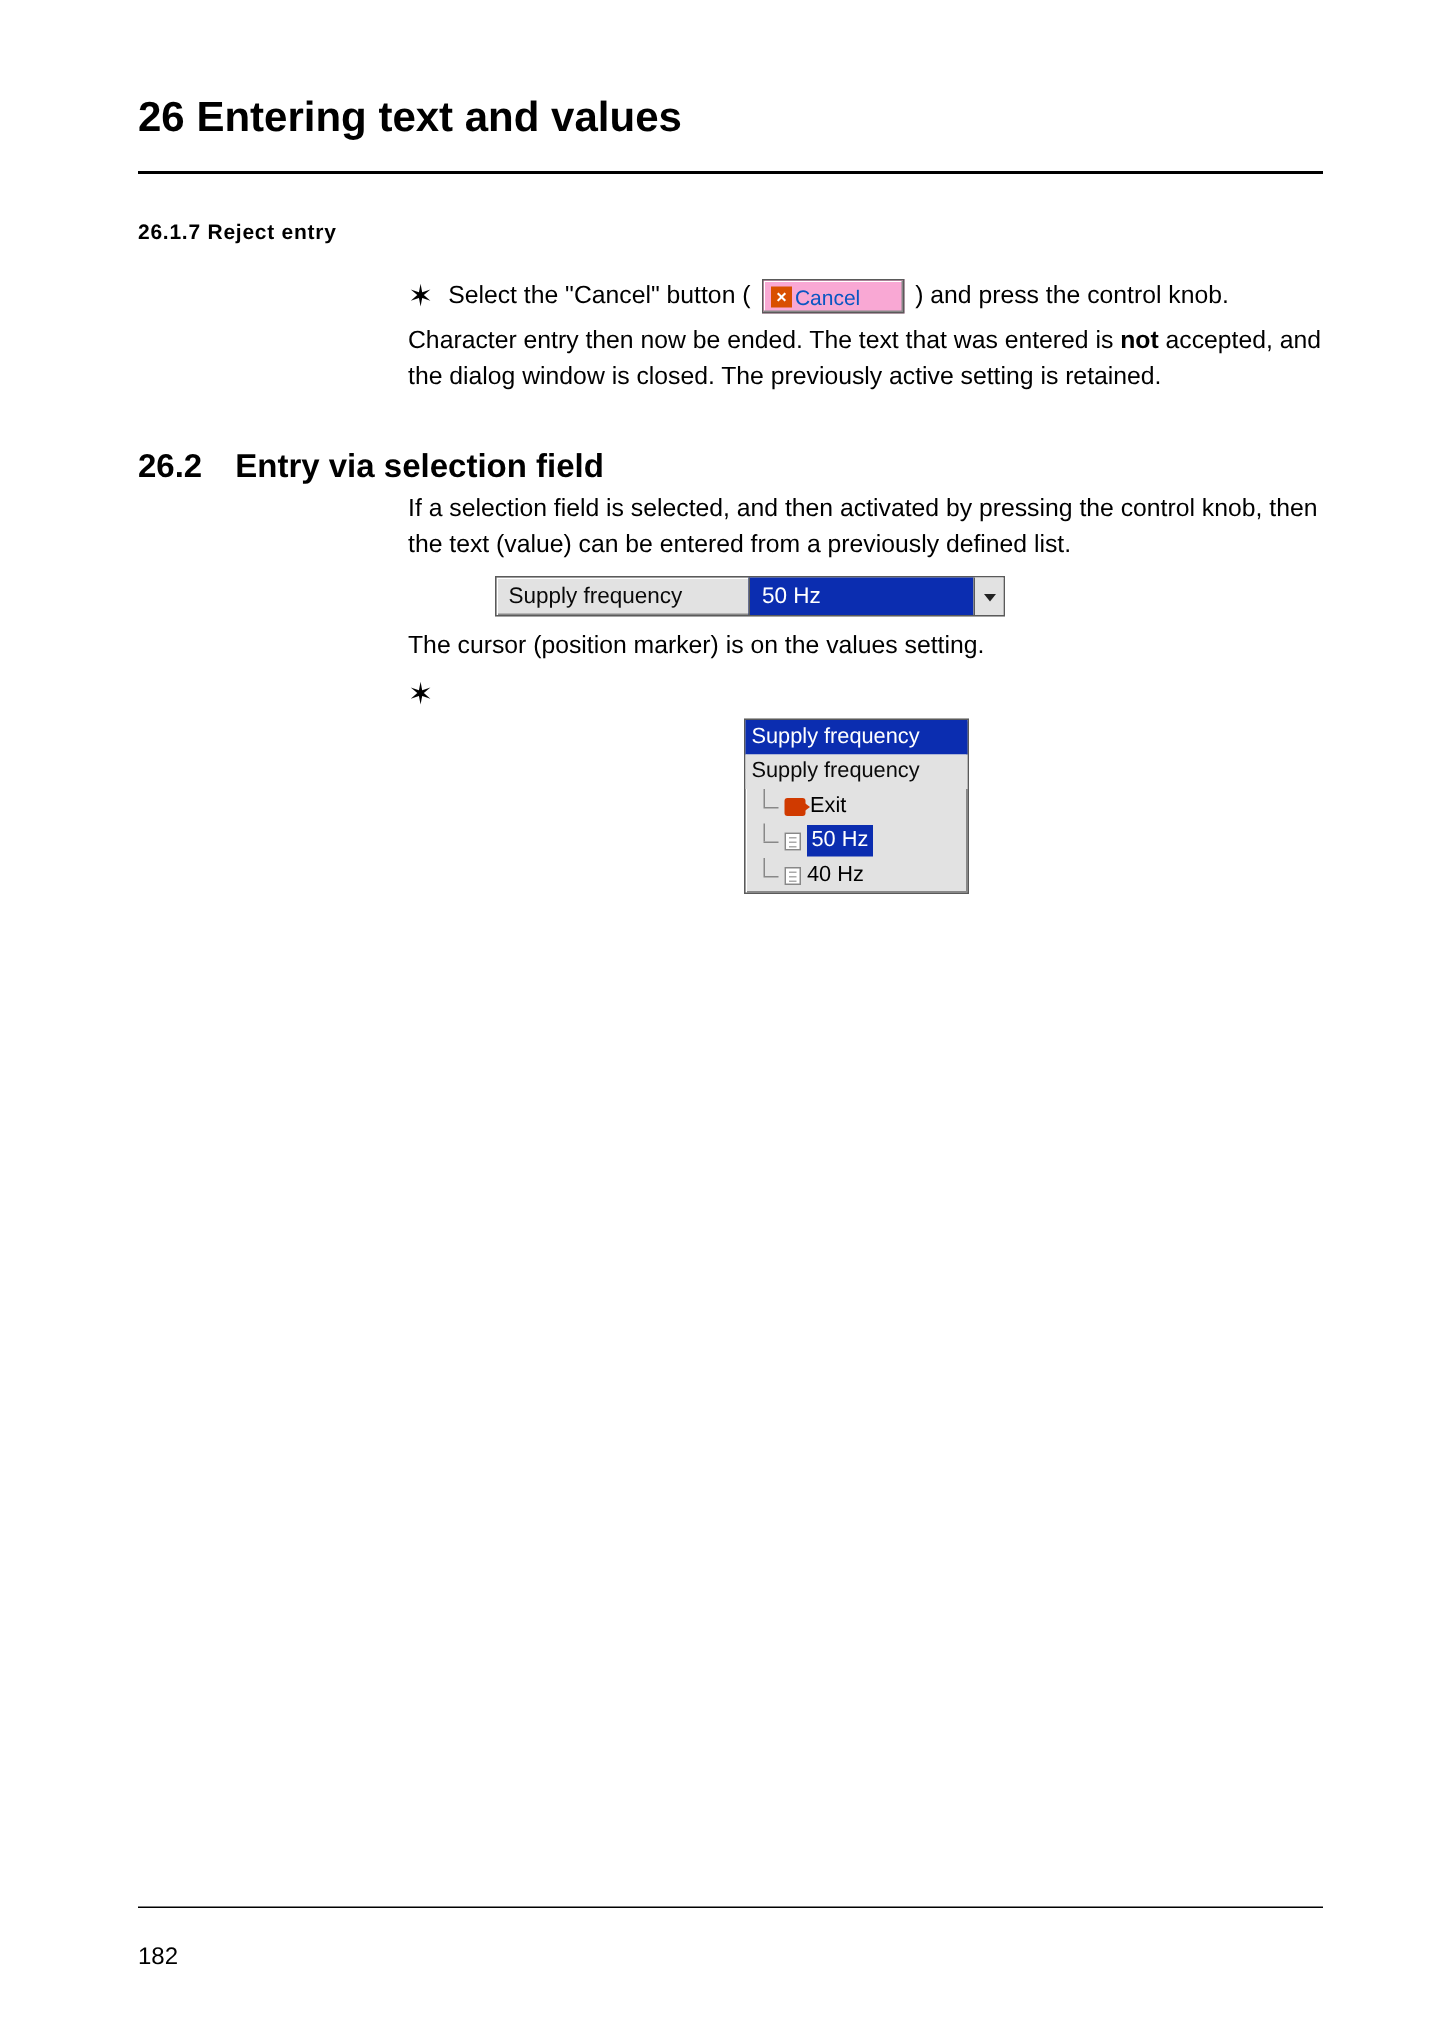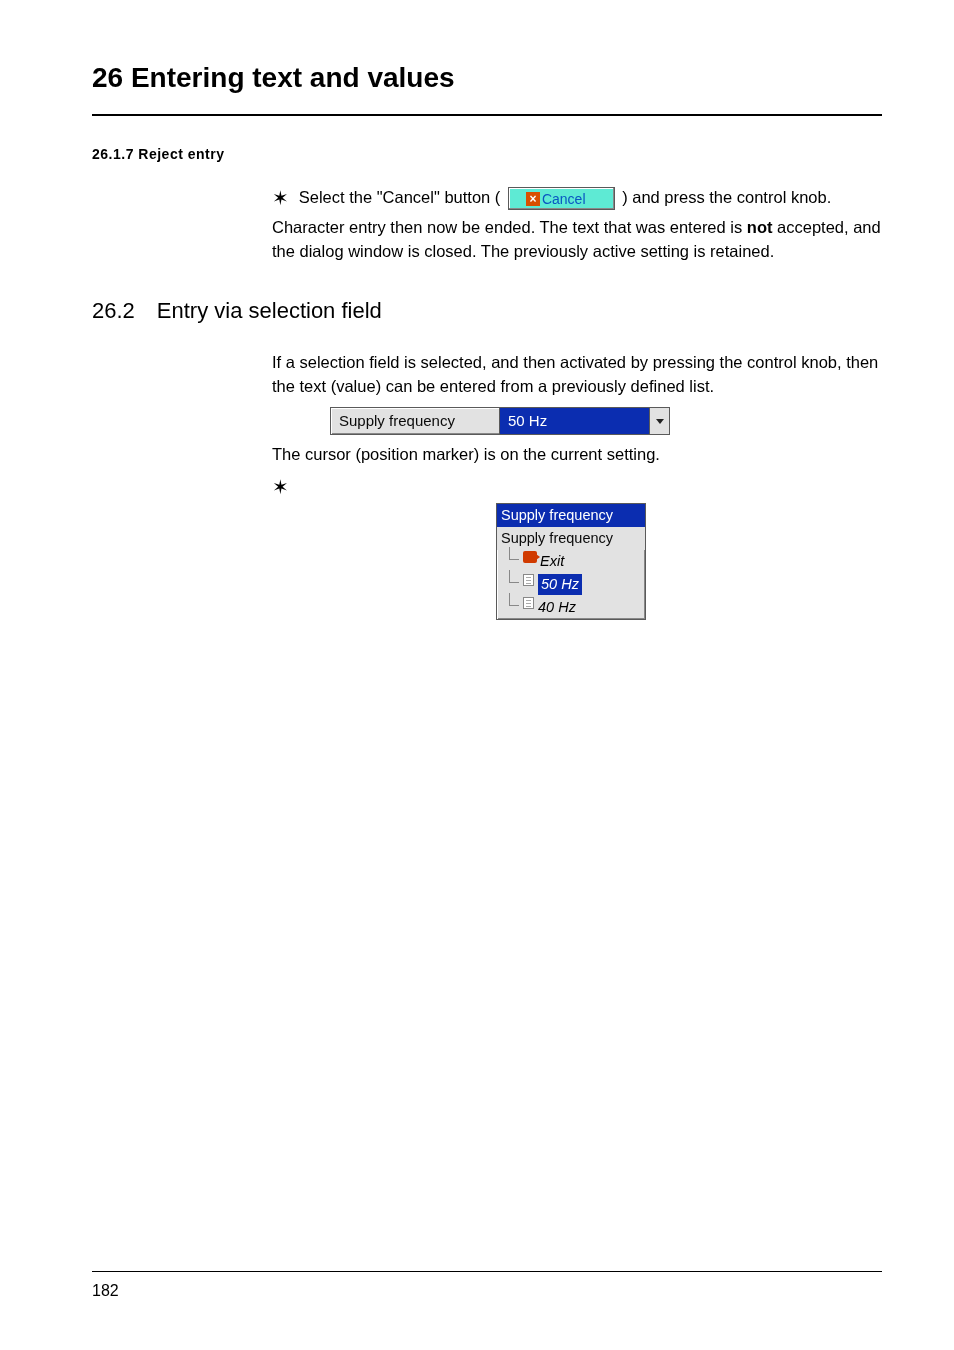--- a/index.html
+++ b/index.html
@@ -1,55 +1,55 @@
 <!DOCTYPE html>
 <html><head>
 <meta charset="utf-8">
 <style>
   * { box-sizing: border-box; margin: 0; padding: 0; }
   html, body { width: 954px; height: 1350px; font-family: Arial, Helvetica, sans-serif; background: #fff; color: #000; }
   .page { padding: 62px 72px 40px 92px; position: relative; min-height: 1350px; }
   .chapter-title { font-size: 28px; font-weight: bold; margin-bottom: 20px; }
   .chapter-rule { border: none; border-top: 2px solid #000; margin-bottom: 30px; }
   .h3 { font-size: 14px; font-weight: bold; letter-spacing: 0.5px; margin-top: 6px; margin-bottom: 24px; }
-  .h2 { font-size: 22px; font-weight: normal; margin-top: 34px; margin-bottom: 27px; }
+  .h2 { font-size: 22px; font-weight: bold; margin-top: 34px; margin-bottom: 4px; }
   .sec-num { display: inline-block; margin-right: 22px; }
   .body-block { margin-left: 180px; font-size: 16.5px; line-height: 1.45; }
   .step-row { display: flex; align-items: flex-start; margin-bottom: 6px; }
   .bullet-star { font-size: 20px; line-height: 1; margin-right: 10px; margin-top: 2px; }
   .para { margin-top: 4px; }
   .inline-flow { display: inline; }
-  .cancel-btn { display: inline-block; vertical-align: middle; border: 1px solid #5a5a5a; background: #5eead4; box-shadow: inset -1px -1px 0 #888, inset 1px 1px 0 #fff; font-size: 14px; padding: 1px 28px 1px 17px; margin: 0 3px; line-height: 18px; }
+  .cancel-btn { display: inline-block; vertical-align: middle; border: 1px solid #5a5a5a; background: #f9a8d4; box-shadow: inset -1px -1px 0 #888, inset 1px 1px 0 #fff; font-size: 14px; padding: 1px 28px 1px 5px; margin: 0 3px; line-height: 18px; }
   .cancel-x { display: inline-block; width: 14px; height: 14px; background: #d94f00; color: #fff; font-weight: bold; font-size: 12px; line-height: 14px; text-align: center; margin-right: 2px; vertical-align: middle; }
   .cancel-label { color: #0a56c2; vertical-align: middle; }
 
   .select-field-wrap { margin: 8px 0 8px 58px; }
   .select-field { display: inline-flex; border: 1px solid #5a5a5a; background: #e2e2e2; box-shadow: inset 1px 1px 0 #fff, inset -1px -1px 0 #888; font-size: 15px; }
   .sf-label { padding: 2px 8px; width: 168px; color: #0a0a0a; }
   .sf-value { width: 150px; background: #0b2db0; color: #fff; padding: 2px 8px; border-left: 1px solid #5a5a5a; }
   .sf-btn { width: 20px; background: #e2e2e2; border-left: 1px solid #5a5a5a; display: flex; align-items: center; justify-content: center; }
   .sf-btn svg { width: 10px; height: 10px; }
 
   .dropdown-wrap { margin: 6px 0 0 224px; }
   .dropdown { display: inline-block; border: 1px solid #5a5a5a; background: #e2e2e2; box-shadow: inset 1px 1px 0 #fff, inset -1px -1px 0 #888; font-size: 14.5px; width: 150px; }
   .dd-header { background: #0b2db0; color: #fff; padding: 1px 4px; }
   .dd-sub { background: #e2e2e2; color: #0a0a0a; padding: 1px 4px; }
-  .dd-row { display: flex; align-items: flex-start; padding: 1px 4px 1px 6px; font-style: italic; }
+  .dd-row { display: flex; align-items: center; padding: 1px 4px 1px 6px; }
   .dd-conn { width: 20px; flex-shrink: 0; position: relative; height: 16px; }
   .dd-conn::before { content: ""; position: absolute; left: 6px; top: -4px; bottom: 8px; width: 1px; background: #888; }
   .dd-conn::after { content: ""; position: absolute; left: 6px; top: 8px; width: 10px; height: 1px; background: #888; }
   .dd-row.last .dd-conn::before { bottom: 8px; }
   .dd-exit-icon { display: inline-block; width: 14px; height: 12px; background: #d03a00; border-radius: 2px; margin-right: 3px; position: relative; }
   .dd-exit-icon::after { content: ""; position: absolute; right: -3px; top: 3px; border-left: 4px solid #d03a00; border-top: 3px solid transparent; border-bottom: 3px solid transparent; }
   .dd-doc-icon { display: inline-block; width: 11px; height: 12px; background: #fff; border: 1px solid #888; margin-right: 4px; position: relative; }
   .dd-doc-icon::after { content: ""; position: absolute; top: 2px; left: 2px; right: 2px; border-top: 1px solid #aaa; box-shadow: 0 3px 0 #aaa, 0 6px 0 #aaa; }
   .dd-label {}
   .dd-label.selected { background: #0b2db0; color: #fff; padding: 0 3px; }
 
-  .page-num { position: absolute; bottom: 50px; left: 92px; font-size: 16px; }
+  .page-num { position: absolute; bottom: 36px; left: 92px; font-size: 16px; }
   .bottom-rule { position: absolute; bottom: 78px; left: 92px; right: 72px; border: none; border-top: 1px solid #000; }
 </style>
 </head>
 <body>
 
 <div class="page">
   <div class="chapter-title">26 Entering text and values</div>
   <hr class="chapter-rule">
 
   <div class="h3">26.1.7  Reject entry</div>
@@ -83,21 +83,21 @@
         <div class="sf-label">Supply frequency</div>
         <div class="sf-value">50 Hz</div>
         <div class="sf-btn">
           <svg viewBox="0 0 10 10">
               <polygon points="1,3 9,3 5,8" fill="#222"></polygon>
             </svg>
         </div>
       </div>
     </div>
 
-    <p class="para">The cursor (position marker) is on the current setting.</p>
+    <p class="para">The cursor (position marker) is on the values setting.</p>
 
     <div class="step-row" style="margin-top:8px;">
       <span class="bullet-star">✶</span>
     </div>
 
     <div class="dropdown-wrap">
       <div class="dropdown">
         <div class="dd-header">Supply frequency</div>
         <div class="dd-sub">Supply frequency</div>
         <div class="dd-row">

